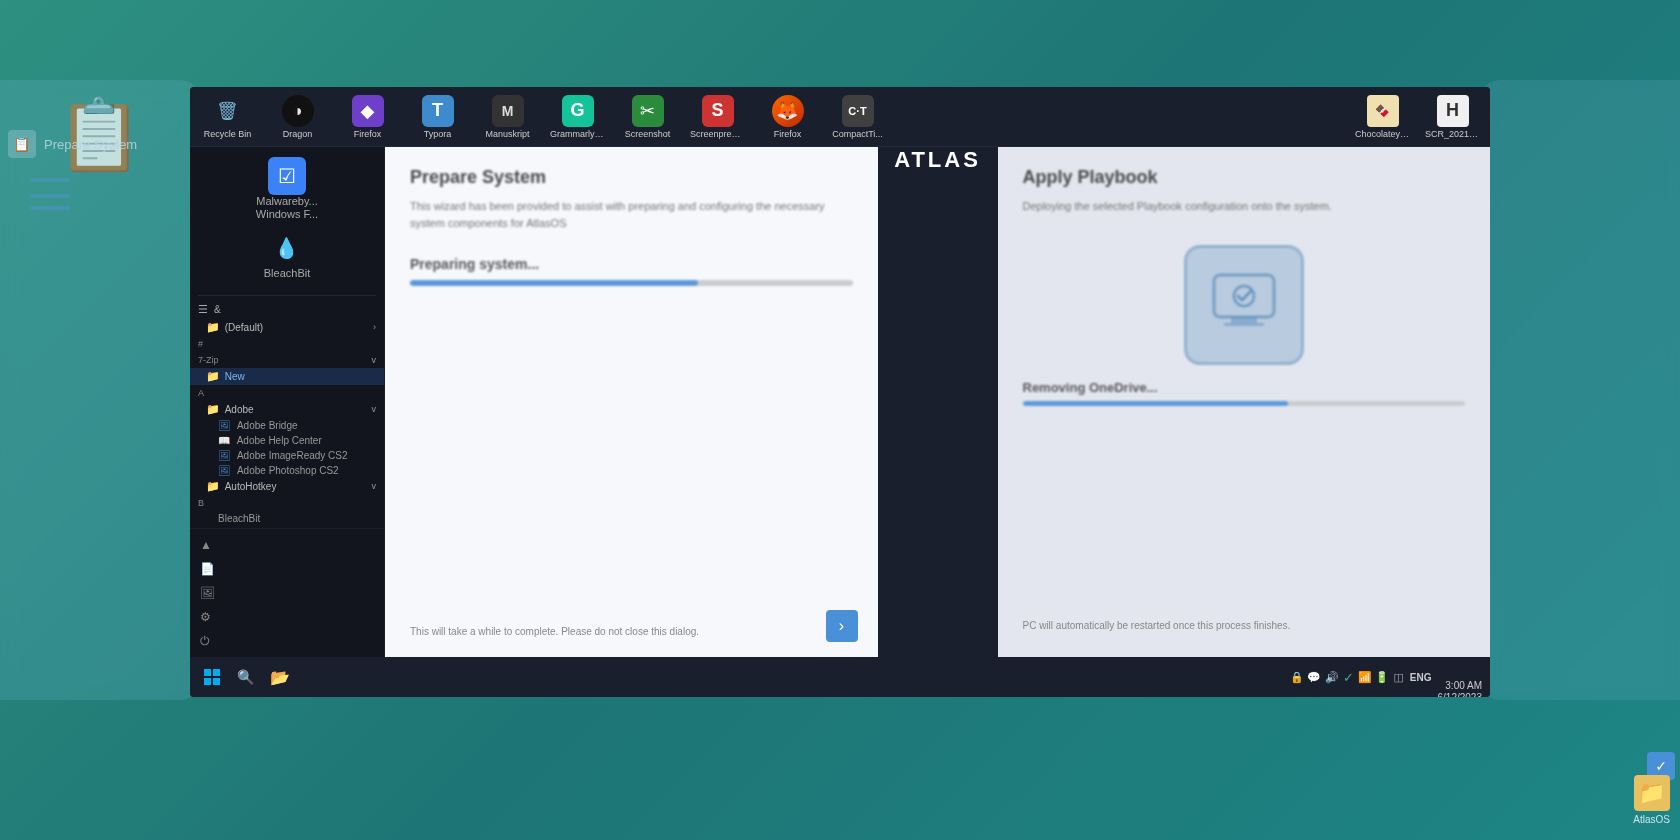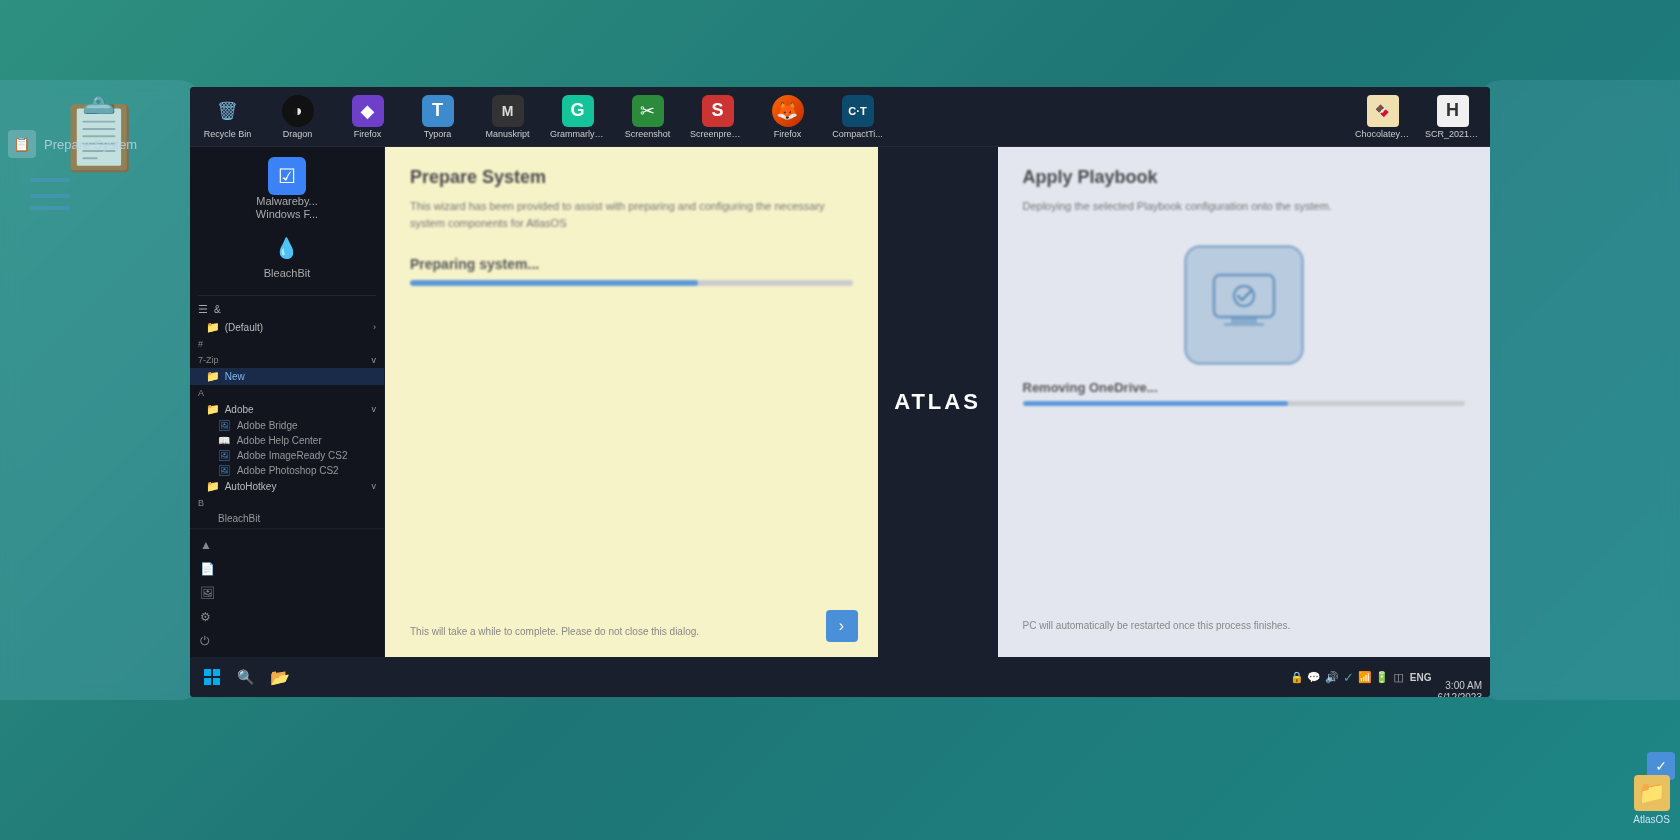--- a/index.html
+++ b/index.html
@@ -249,21 +249,21 @@
     .main-panels {
       flex: 1;
       display: flex;
       position: relative;
       overflow: hidden;
     }
 
     
     .panel-prepare {
       flex: 1;
-      background: #fef9c3;
+      background: #ffffff;
       display: flex;
       flex-direction: column;
       padding: 20px 25px;
       position: relative;
     }
 
     .panel-title {
       font-size: 18px;
       font-weight: 600;
       color: #333;
@@ -325,21 +325,20 @@
       cursor: pointer;
       color: white;
       font-size: 16px;
     }
 
     
     .atlas-center {
       width: 120px;
       background: #1a1f2e;
       display: flex;
-      align-items: center;
       justify-content: center;
       position: relative;
       z-index: 2;
     }
 
     .atlas-logo {
       font-size: 22px;
       font-weight: 900;
       color: white;
       letter-spacing: 3px;
@@ -636,21 +635,21 @@
       <div class="desktop-icon-img" style="background:#cc3333; color:white; border-radius:6px; font-weight:bold;">S</div>
       <span class="desktop-icon-label">Screenpresso</span>
     </div>
 
     <div class="desktop-icon-item">
       <div class="desktop-icon-img" style="background:linear-gradient(135deg,#ff6600,#c02a00); color:white; border-radius:50%;">🦊</div>
       <span class="desktop-icon-label">Firefox</span>
     </div>
 
     <div class="desktop-icon-item">
-      <div class="desktop-icon-img" style="background:#0c4a6e; color:white; border-radius:6px; font-size:11px; font-weight:bold;">C·T</div>
+      <div class="desktop-icon-img" style="background:#404040; color:white; border-radius:6px; font-size:11px; font-weight:bold;">C·T</div>
       <span class="desktop-icon-label">CompactTi...</span>
     </div>
 
     <div style="flex:1;"></div>
 
     <div class="desktop-icon-item">
       <div class="desktop-icon-img" style="background:#f0e0b0; color:#6b3a2a; border-radius:4px; font-size:12px;">🍫</div>
       <span class="desktop-icon-label">Chocolatey GUI</span>
     </div>
 

